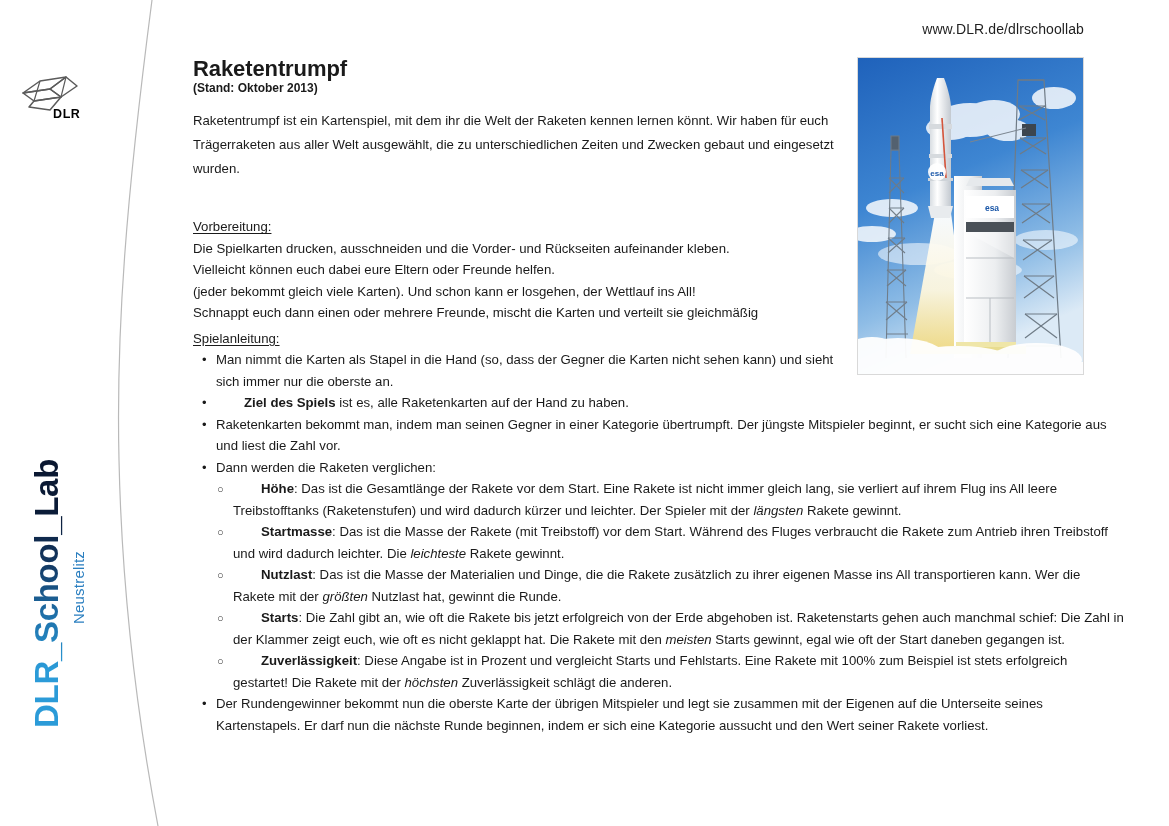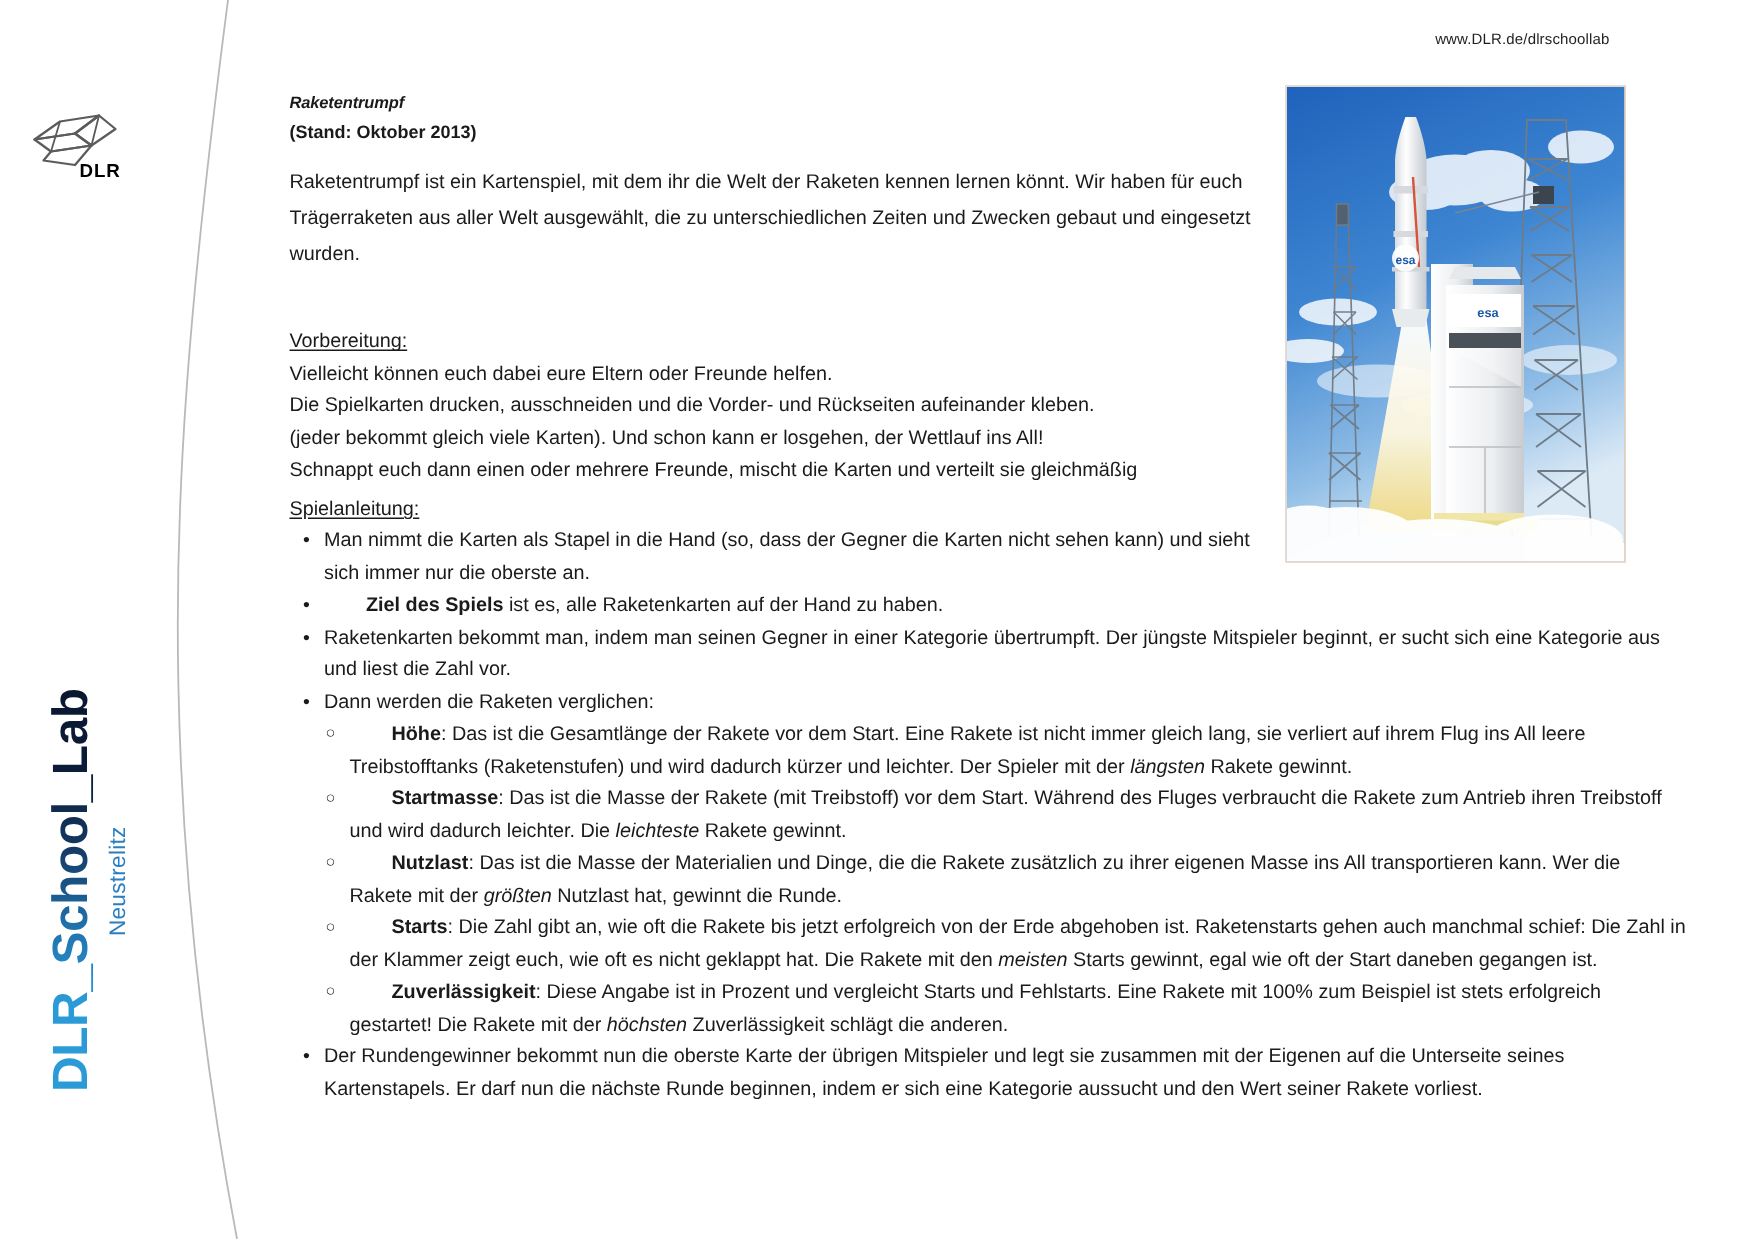--- a/index.html
+++ b/index.html
@@ -85,42 +85,41 @@
     top: 42px;
     font-size: 15px;
     color: #2b7fc0;
     letter-spacing: 0.2px;
     white-space: nowrap;
   }
 
   
   .url {
     position: absolute;
-    right: 96px;
+    right: 85px;
     top: 21px;
-    font-size: 10px;
+    font-size: 14px;
     color: #1f1f1f;
     letter-spacing: 0.1px;
     white-space: nowrap;
   }
 
   
   .content {
     position: absolute;
     left: 193px;
     top: 58px;
     width: 892px;
   }
   .doc-title {
-    font-size: 11px;
+    font-size: 22px;
     font-weight: bold;
     letter-spacing: -0.1px;
     line-height: 22px;
     margin: 0;
-    font-style: italic;
   }
   .doc-subtitle {
     font-size: 12px;
     font-weight: bold;
     line-height: 16px;
     margin: 0 0 0 0;
   }
 
   .intro {
     width: 650px;
@@ -339,22 +338,22 @@
 
   <div class="content">
 
     <h1 class="doc-title">Raketentrumpf</h1>
     <div class="doc-subtitle">(Stand: Oktober 2013)</div>
 
     <p class="intro">Raketentrumpf ist ein Kartenspiel, mit dem ihr die Welt der Raketen kennen lernen könnt. Wir haben für euch Trägerraketen aus aller Welt ausgewählt, die zu unterschiedlichen Zeiten und Zwecken gebaut und eingesetzt wurden.</p>
 
     <div class="section-head">Vorbereitung:</div>
     <div class="section-body">
+      <span class="ln">Die Spielkarten drucken, ausschneiden und die Vorder- und Rückseiten aufeinander kleben.</span>
       <span class="ln">Vielleicht können euch dabei eure Eltern oder Freunde helfen.</span>
-      <span class="ln">Die Spielkarten drucken, ausschneiden und die Vorder- und Rückseiten aufeinander kleben.</span>
       <span class="ln">(jeder bekommt gleich viele Karten). Und schon kann er losgehen, der Wettlauf ins All!</span>
       <span class="ln">Schnappt euch dann einen oder mehrere Freunde, mischt die Karten und verteilt sie gleichmäßig</span>
     </div>
 
     <div class="section-head" style="margin-top:4px">Spielanleitung:</div>
 
     <ul class="lvl1">
 
       <li class="w1">
         <span class="b">•</span>

